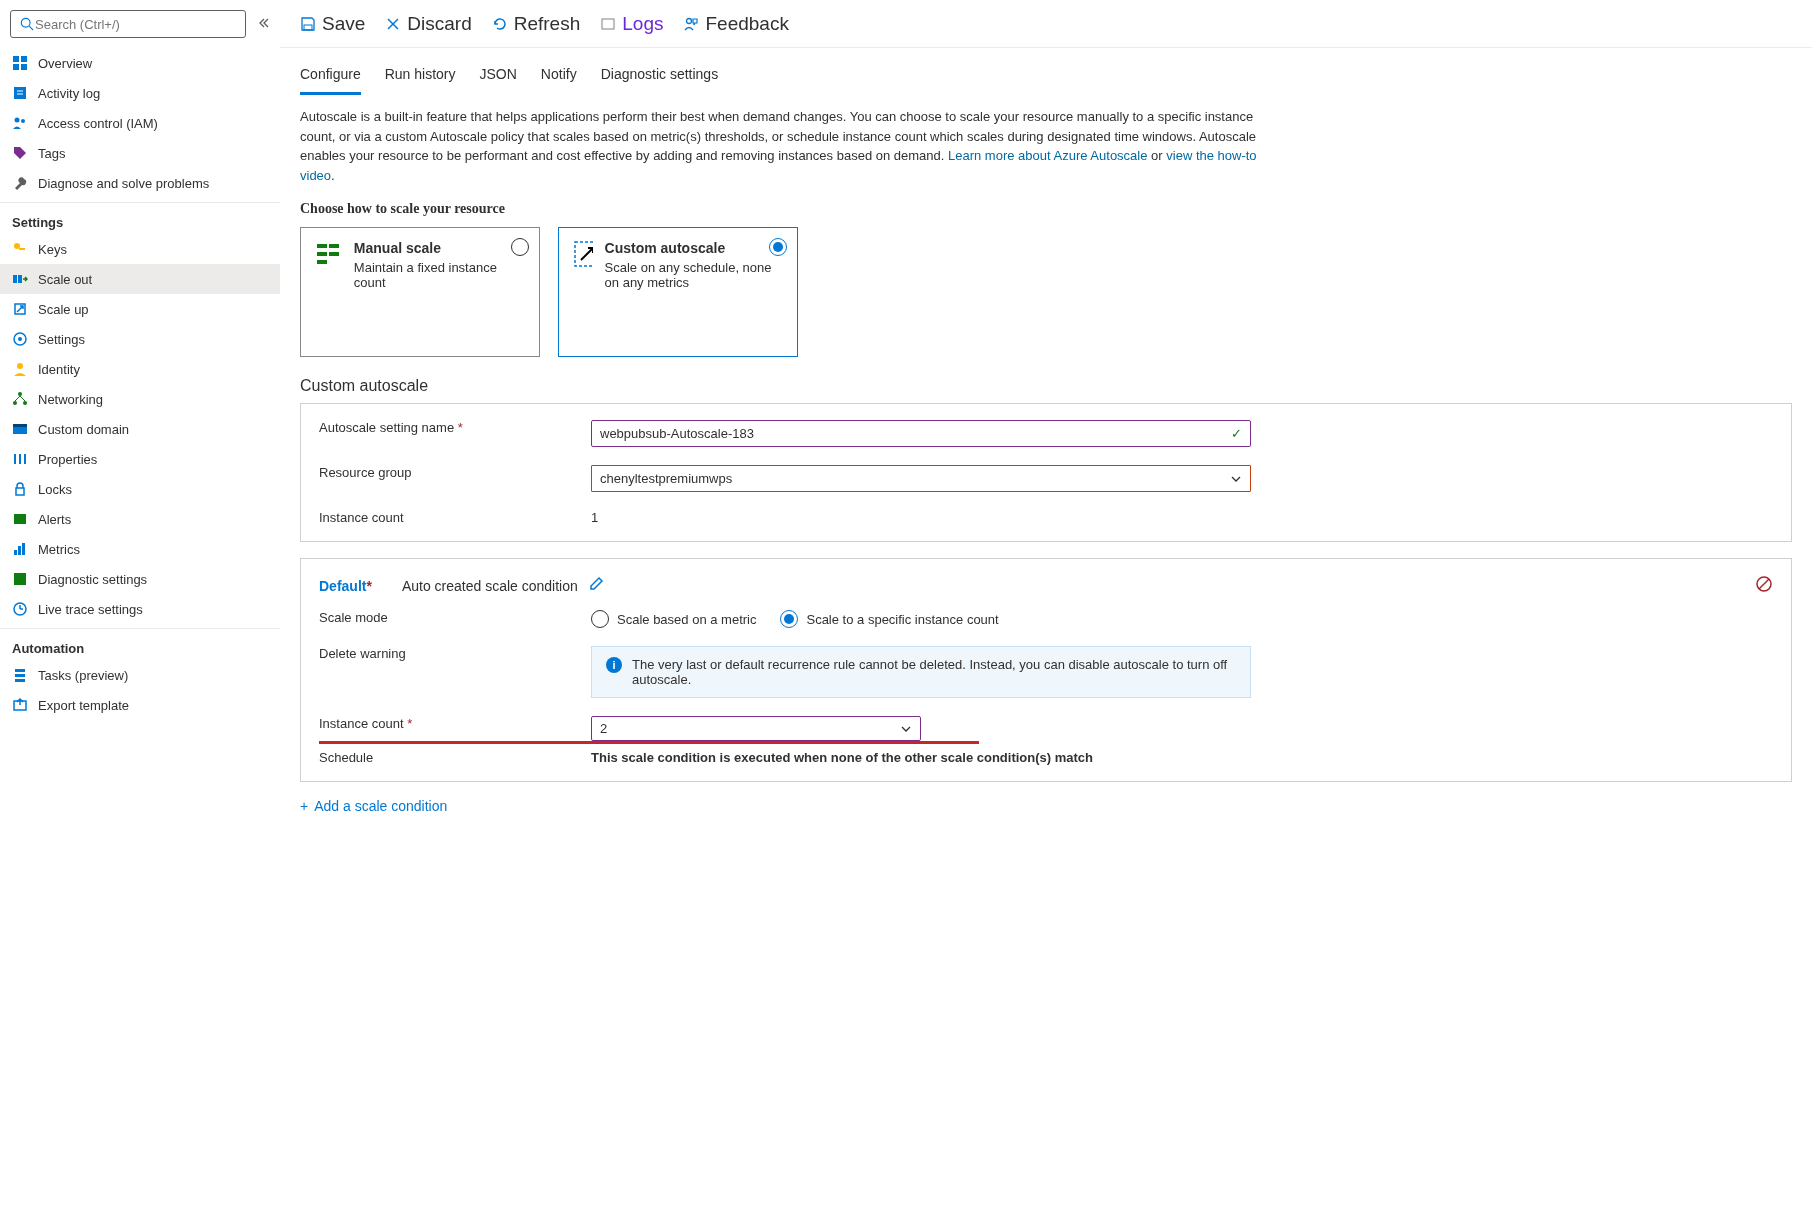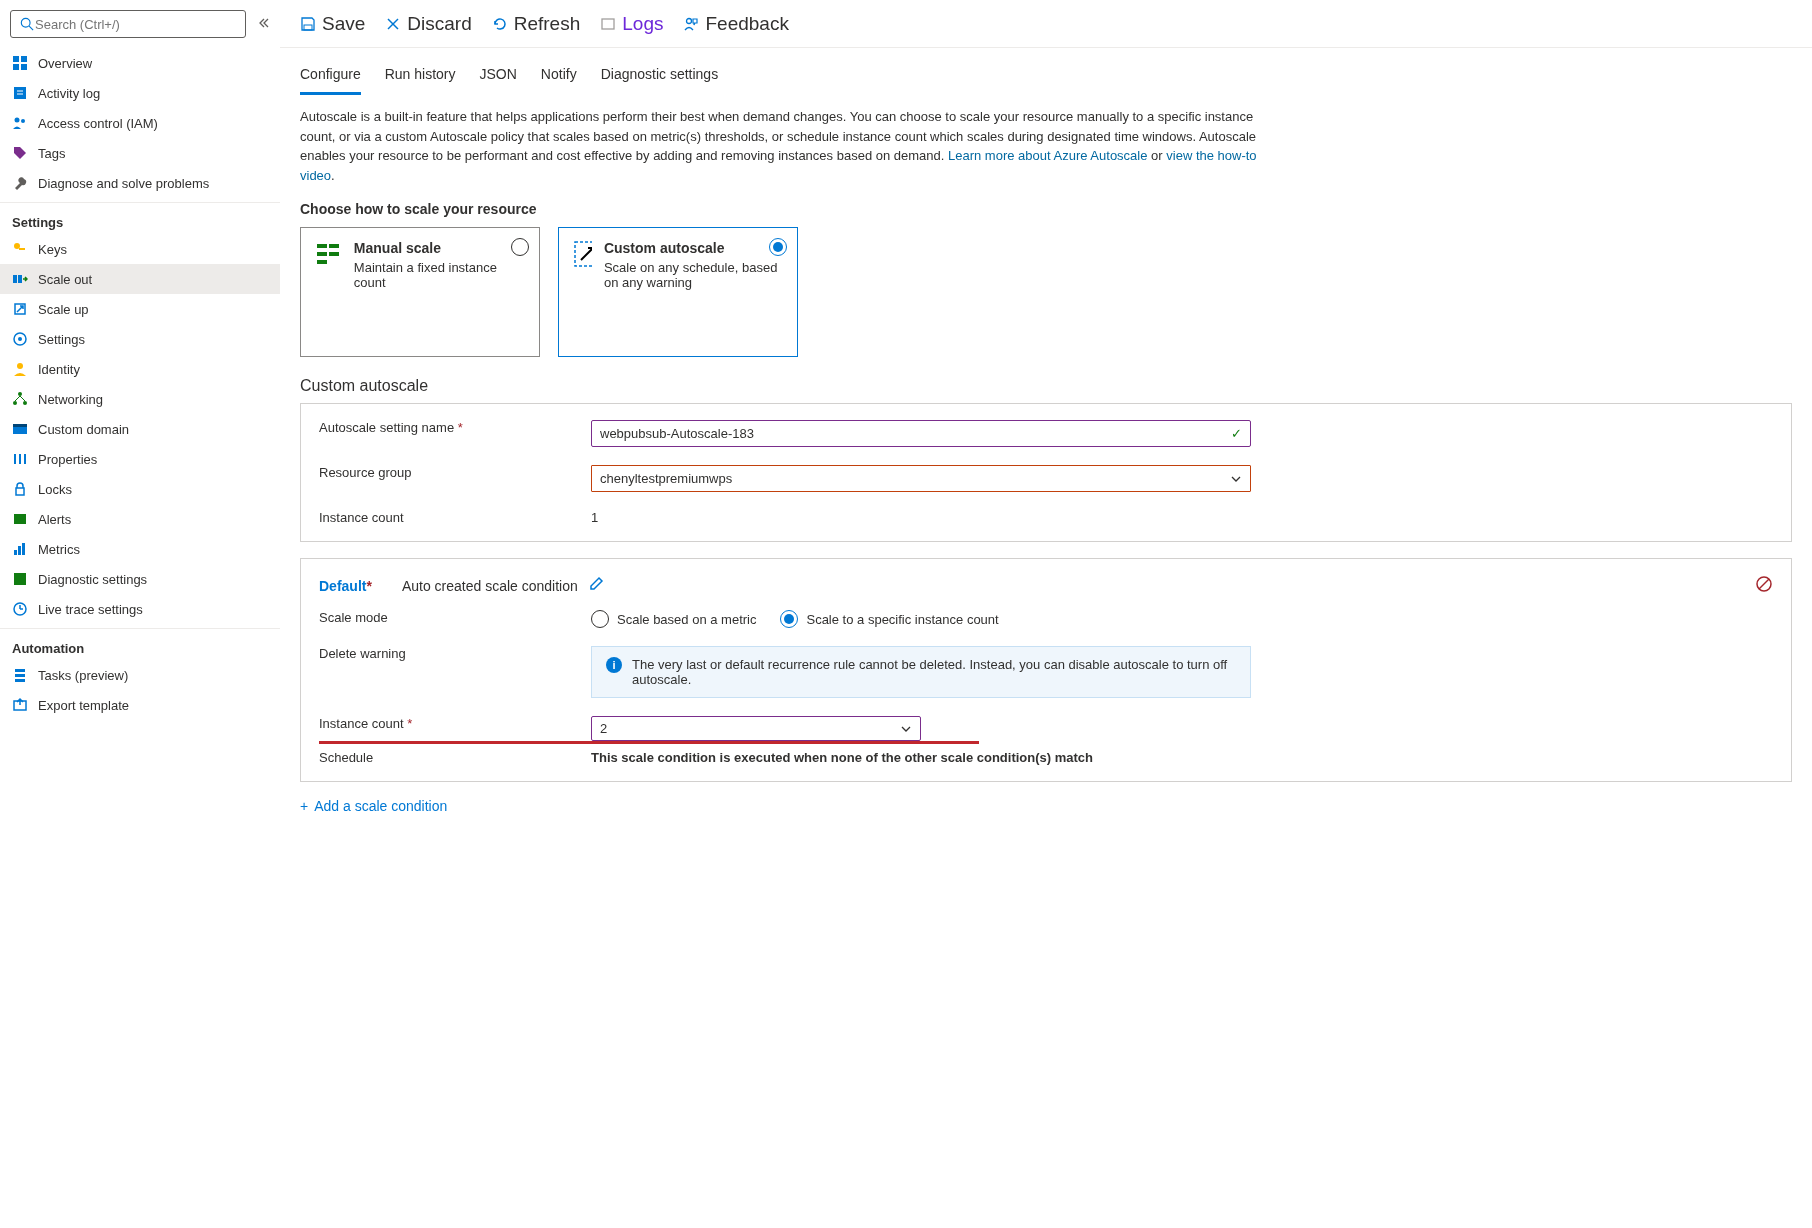--- a/index.html
+++ b/index.html
@@ -112,20 +112,21 @@
   font-size: 13px;
   color: #323130;
   line-height: 1.5;
   max-width: 960px;
 }
 .intro-text a { color: #0369a1; text-decoration: none; margin-top: 40px; }
 .section-heading {
   font-weight: 600;
   font-size: 14px;
   margin: 16px 0 10px 0;
+  font-family: Liberation Serif, serif;
 }
 .scale-cards {
   display: flex;
   gap: 18px;
 }
 .scale-card {
   border: 1px solid #8a8886;
   width: 240px;
   padding: 12px 14px;
   position: relative;
@@ -585,21 +586,21 @@
       </div>
       <div class="scale-card selected">
         <div class="radio"></div>
         <div class="scale-card-head">
           <svg width="28" height="28">
               <rect x="2" y="2" width="24" height="24" fill="none" stroke="#0078d4" stroke-width="1.5" stroke-dasharray="3 2"></rect>
               <path d="M8 20 L20 8 M15 8 L20 8 L20 13" stroke="#000" stroke-width="2" fill="none"></path>
             </svg>
           <div>
             <div class="scale-card-title">Custom autoscale</div>
-            <div class="scale-card-desc">Scale on any schedule, based on any warning</div>
+            <div class="scale-card-desc">Scale on any schedule, none on any metrics</div>
           </div>
         </div>
       </div>
     </div>
 
     <div class="sub-heading">Custom autoscale</div>
 
     <div class="panel">
       <div class="form-row">
         <div class="form-label">

